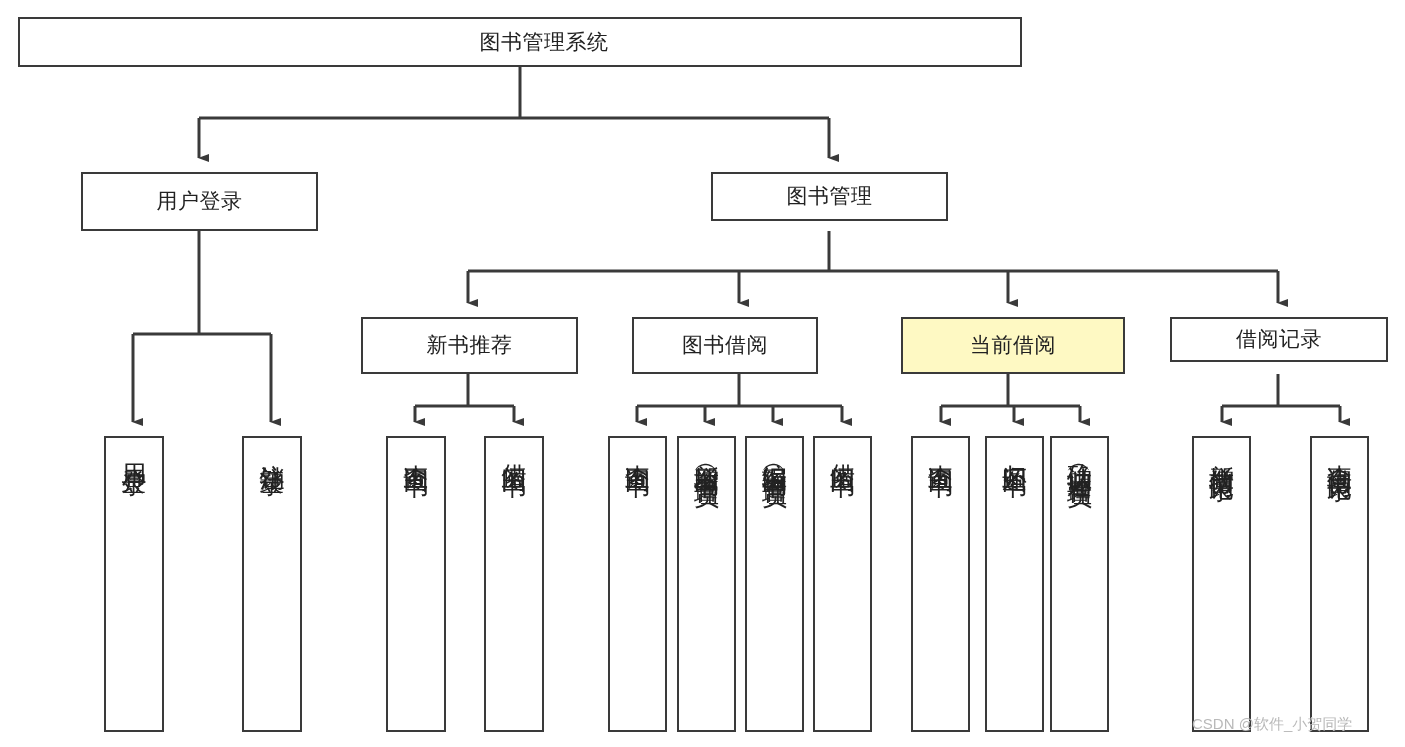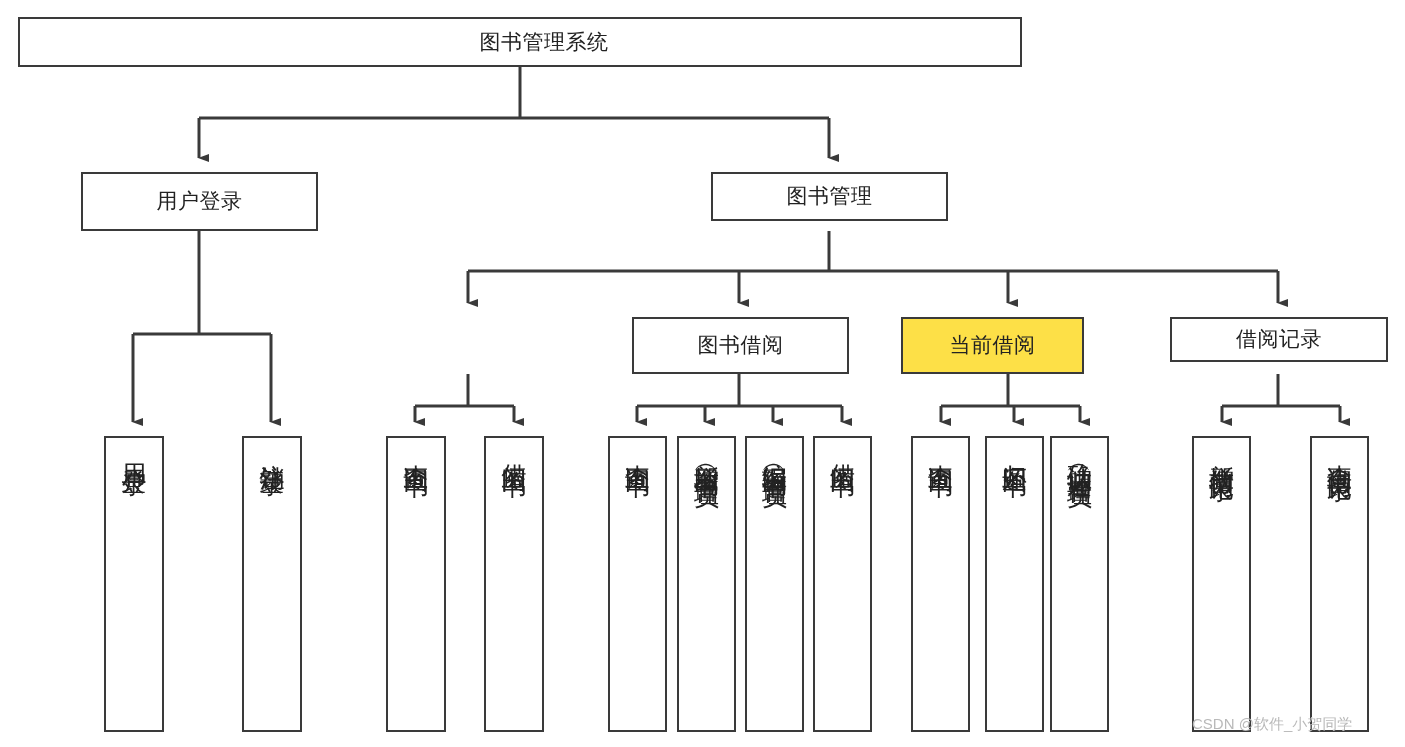--- a/index.html
+++ b/index.html
@@ -125,24 +125,27 @@
     <span class="node-label">图书管理系统</span>
   </div>
 
   <div class="node-box horiz" style="left: 81px; top: 172px; width: 237px; height: 59px; border-color: rgb(58, 58, 58); background: rgb(255, 255, 255); color: rgb(34, 34, 34);">
     <span class="node-label">用户登录</span>
   </div>
   <div class="node-box horiz" style="left: 711px; top: 172px; width: 237px; height: 49px; border-color: rgb(58, 58, 58); background: rgb(255, 255, 255); color: rgb(34, 34, 34);">
     <span class="node-label">图书管理</span>
   </div>
 
-  <div class="node-box horiz" style="left: 632px; top: 317px; width: 217px; height: 57px; border-color: rgb(58, 58, 58); background: rgb(255, 255, 255); color: rgb(34, 34, 34);">
+  <div class="node-box horiz" style="left: 361px; top: 317px; width: 217px; height: 57px; border-color: rgb(58, 58, 58); background: rgb(255, 255, 255); color: rgb(34, 34, 34);">
+    <span class="node-label">新书推荐</span>
+  </div>
+  <div class="node-box horiz" style="left: 632px; top: 317px; width: 186px; height: 57px; border-color: rgb(58, 58, 58); background: rgb(255, 255, 255); color: rgb(34, 34, 34);">
     <span class="node-label">图书借阅</span>
   </div>
-  <div class="node-box horiz" style="left: 901px; top: 317px; width: 183px; height: 57px; border-color: rgb(58, 58, 58); background: #fde047; color: rgb(34, 34, 34);">
+  <div class="node-box horiz" style="left: 901px; top: 317px; width: 224px; height: 57px; border-color: rgb(58, 58, 58); background: #fef9c3; color: rgb(34, 34, 34);">
     <span class="node-label">当前借阅</span>
   </div>
   <div class="node-box horiz" style="left: 1170px; top: 317px; width: 218px; height: 45px; border-color: rgb(58, 58, 58); background: rgb(255, 255, 255); color: rgb(34, 34, 34);">
     <span class="node-label">借阅记录</span>
   </div>
 
   <div class="node-box vert" style="left: 104px; top: 436px; width: 60px; height: 296px; border-color: rgb(58, 58, 58); background: rgb(255, 255, 255); color: rgb(34, 34, 34);">
     <span class="node-label">用户登录</span>
   </div>
   <div class="node-box vert" style="left: 242px; top: 436px; width: 60px; height: 296px; border-color: rgb(58, 58, 58); background: rgb(255, 255, 255); color: rgb(34, 34, 34);">

